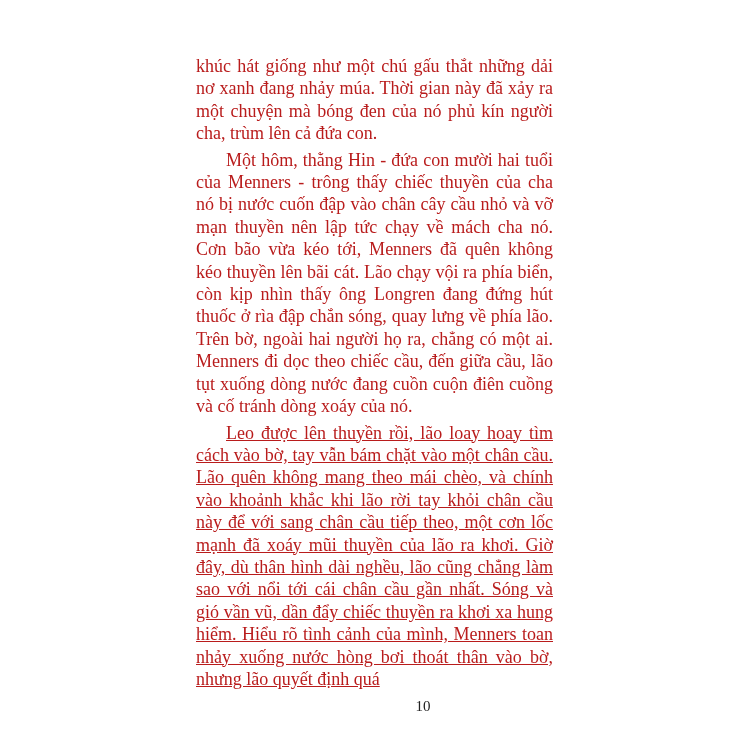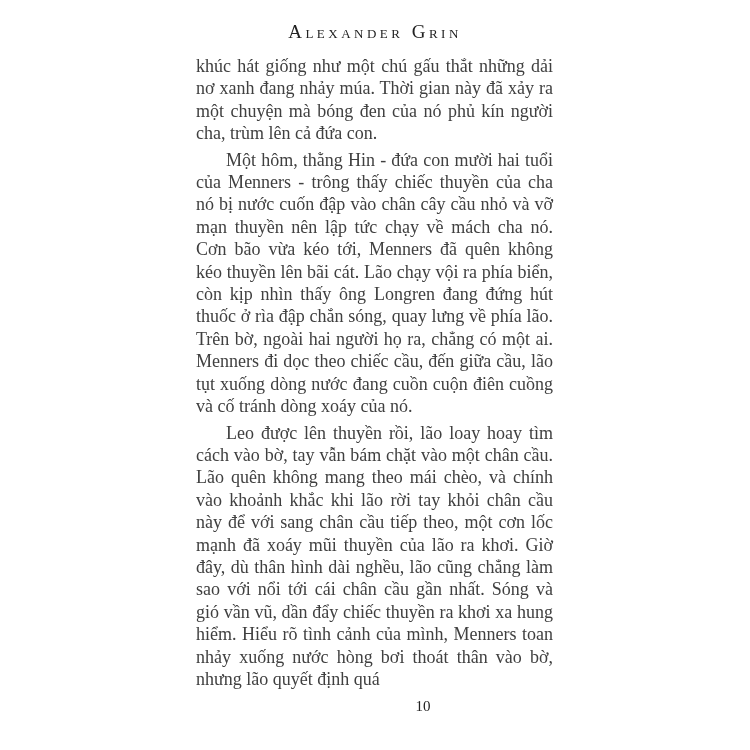--- a/index.html
+++ b/index.html
@@ -27,53 +27,53 @@
   }
 
   .text-block {
     position: absolute;
     left: 196px;
     top: 55px;
     width: 357px;
     font-size: 18px;
     line-height: 22.4px;
     text-align: justify;
-    color: #404040;
+    color: #b91c1c;
   }
 
   .para {
     margin: 0 0 4px 0;
     text-indent: 30px;
   }
 
   .para.first {
     text-indent: 0;
   }
 
   .para.last {
     margin-bottom: 16px;
+    text-decoration: underline;
   }
 
   .folio {
     position: absolute;
     top: 698px;
     left: 0;
     width: 750px;
     text-align: center;
     font-size: 15px;
     color: #222222;
     padding-left: 48px;
   }
 </style>
 </head>
 <body>
 
 <div class="page">
 
-  <div class="running-header">Alexander Grin</div>
 
   <div class="text-block">
     <p class="para first">khúc hát giống như một chú gấu thắt những dải nơ xanh đang nhảy múa. Thời gian này đã xảy ra một chuyện mà bóng đen của nó phủ kín người cha, trùm lên cả đứa con.</p>
     <p class="para">Một hôm, thằng Hin - đứa con mười hai tuổi của Menners - trông thấy chiếc thuyền của cha nó bị nước cuốn đập vào chân cây cầu nhỏ và vỡ mạn thuyền nên lập tức chạy về mách cha nó. Cơn bão vừa kéo tới, Menners đã quên không kéo thuyền lên bãi cát. Lão chạy vội ra phía biển, còn kịp nhìn thấy ông Longren đang đứng hút thuốc ở rìa đập chắn sóng, quay lưng về phía lão. Trên bờ, ngoài hai người họ ra, chẳng có một ai. Menners đi dọc theo chiếc cầu, đến giữa cầu, lão tụt xuống dòng nước đang cuồn cuộn điên cuồng và cố tránh dòng xoáy của nó.</p>
     <p class="para last">Leo được lên thuyền rồi, lão loay hoay tìm cách vào bờ, tay vẫn bám chặt vào một chân cầu. Lão quên không mang theo mái chèo, và chính vào khoảnh khắc khi lão rời tay khỏi chân cầu này để với sang chân cầu tiếp theo, một cơn lốc mạnh đã xoáy mũi thuyền của lão ra khơi. Giờ đây, dù thân hình dài nghều, lão cũng chẳng làm sao với nổi tới cái chân cầu gần nhất. Sóng và gió vần vũ, dần đẩy chiếc thuyền ra khơi xa hung hiểm. Hiểu rõ tình cảnh của mình, Menners toan nhảy xuống nước hòng bơi thoát thân vào bờ, nhưng lão quyết định quá</p>
   </div>
 
   <div class="folio">10</div>
 
 </div>

